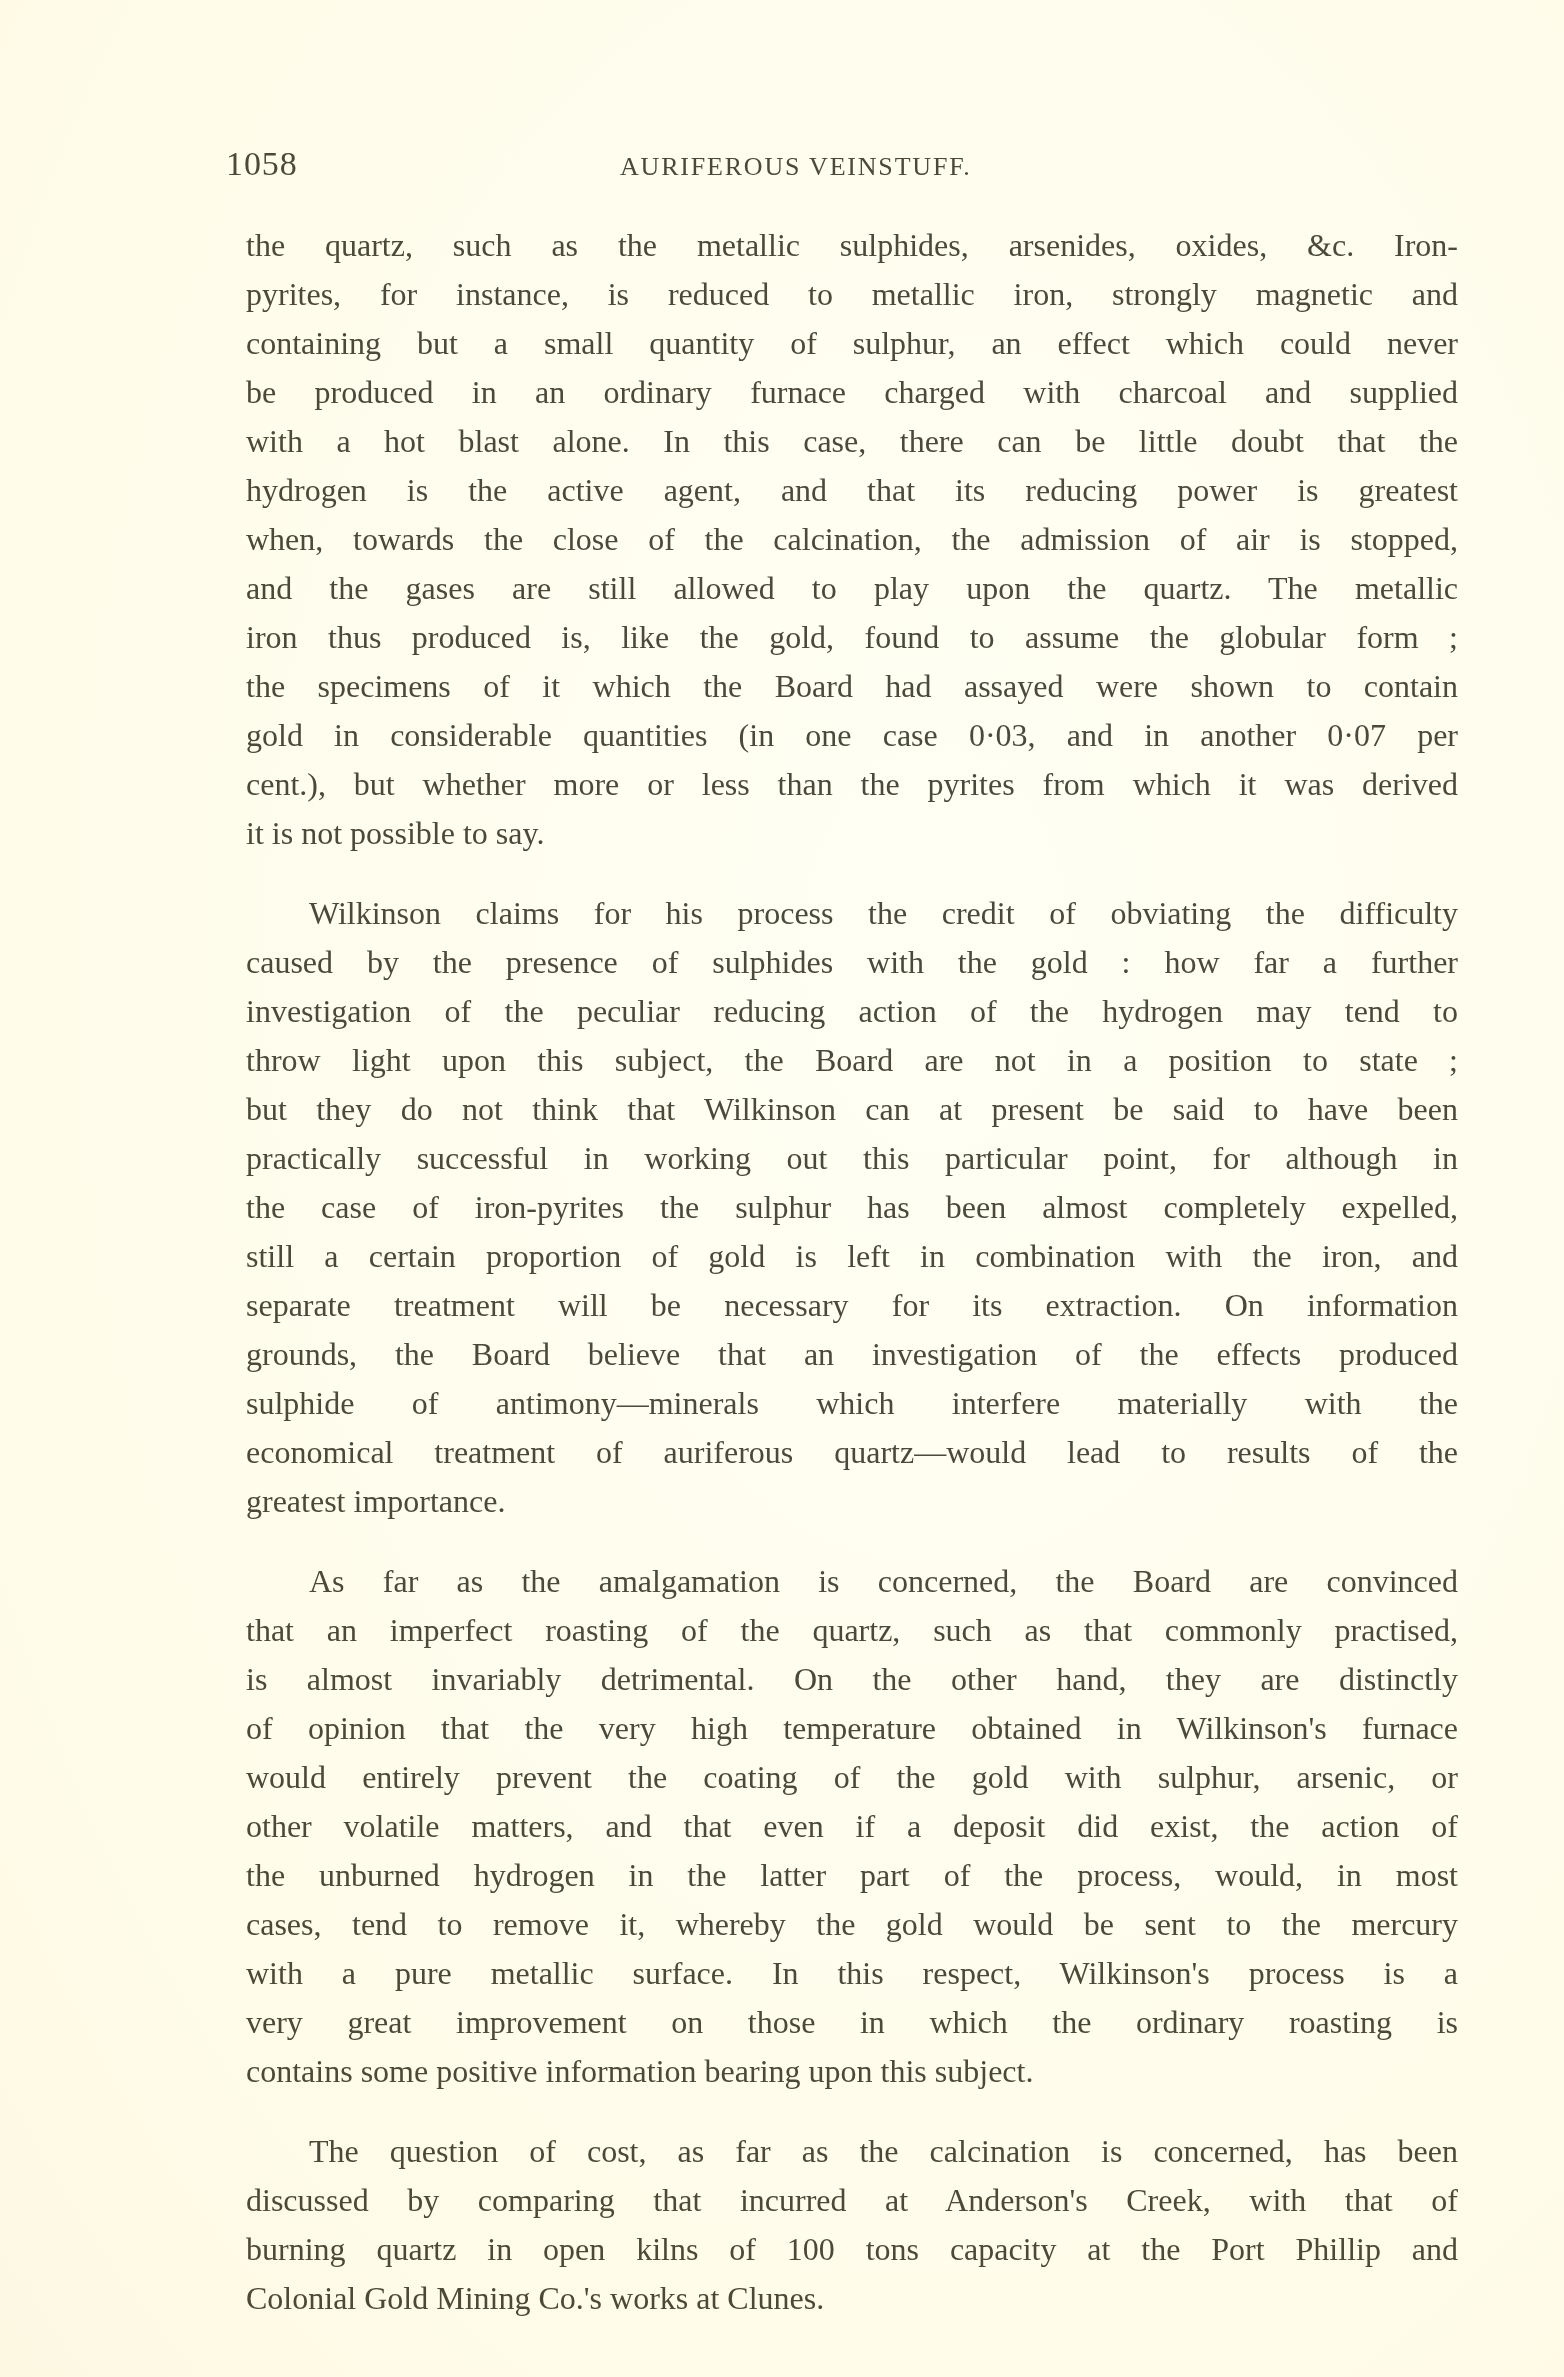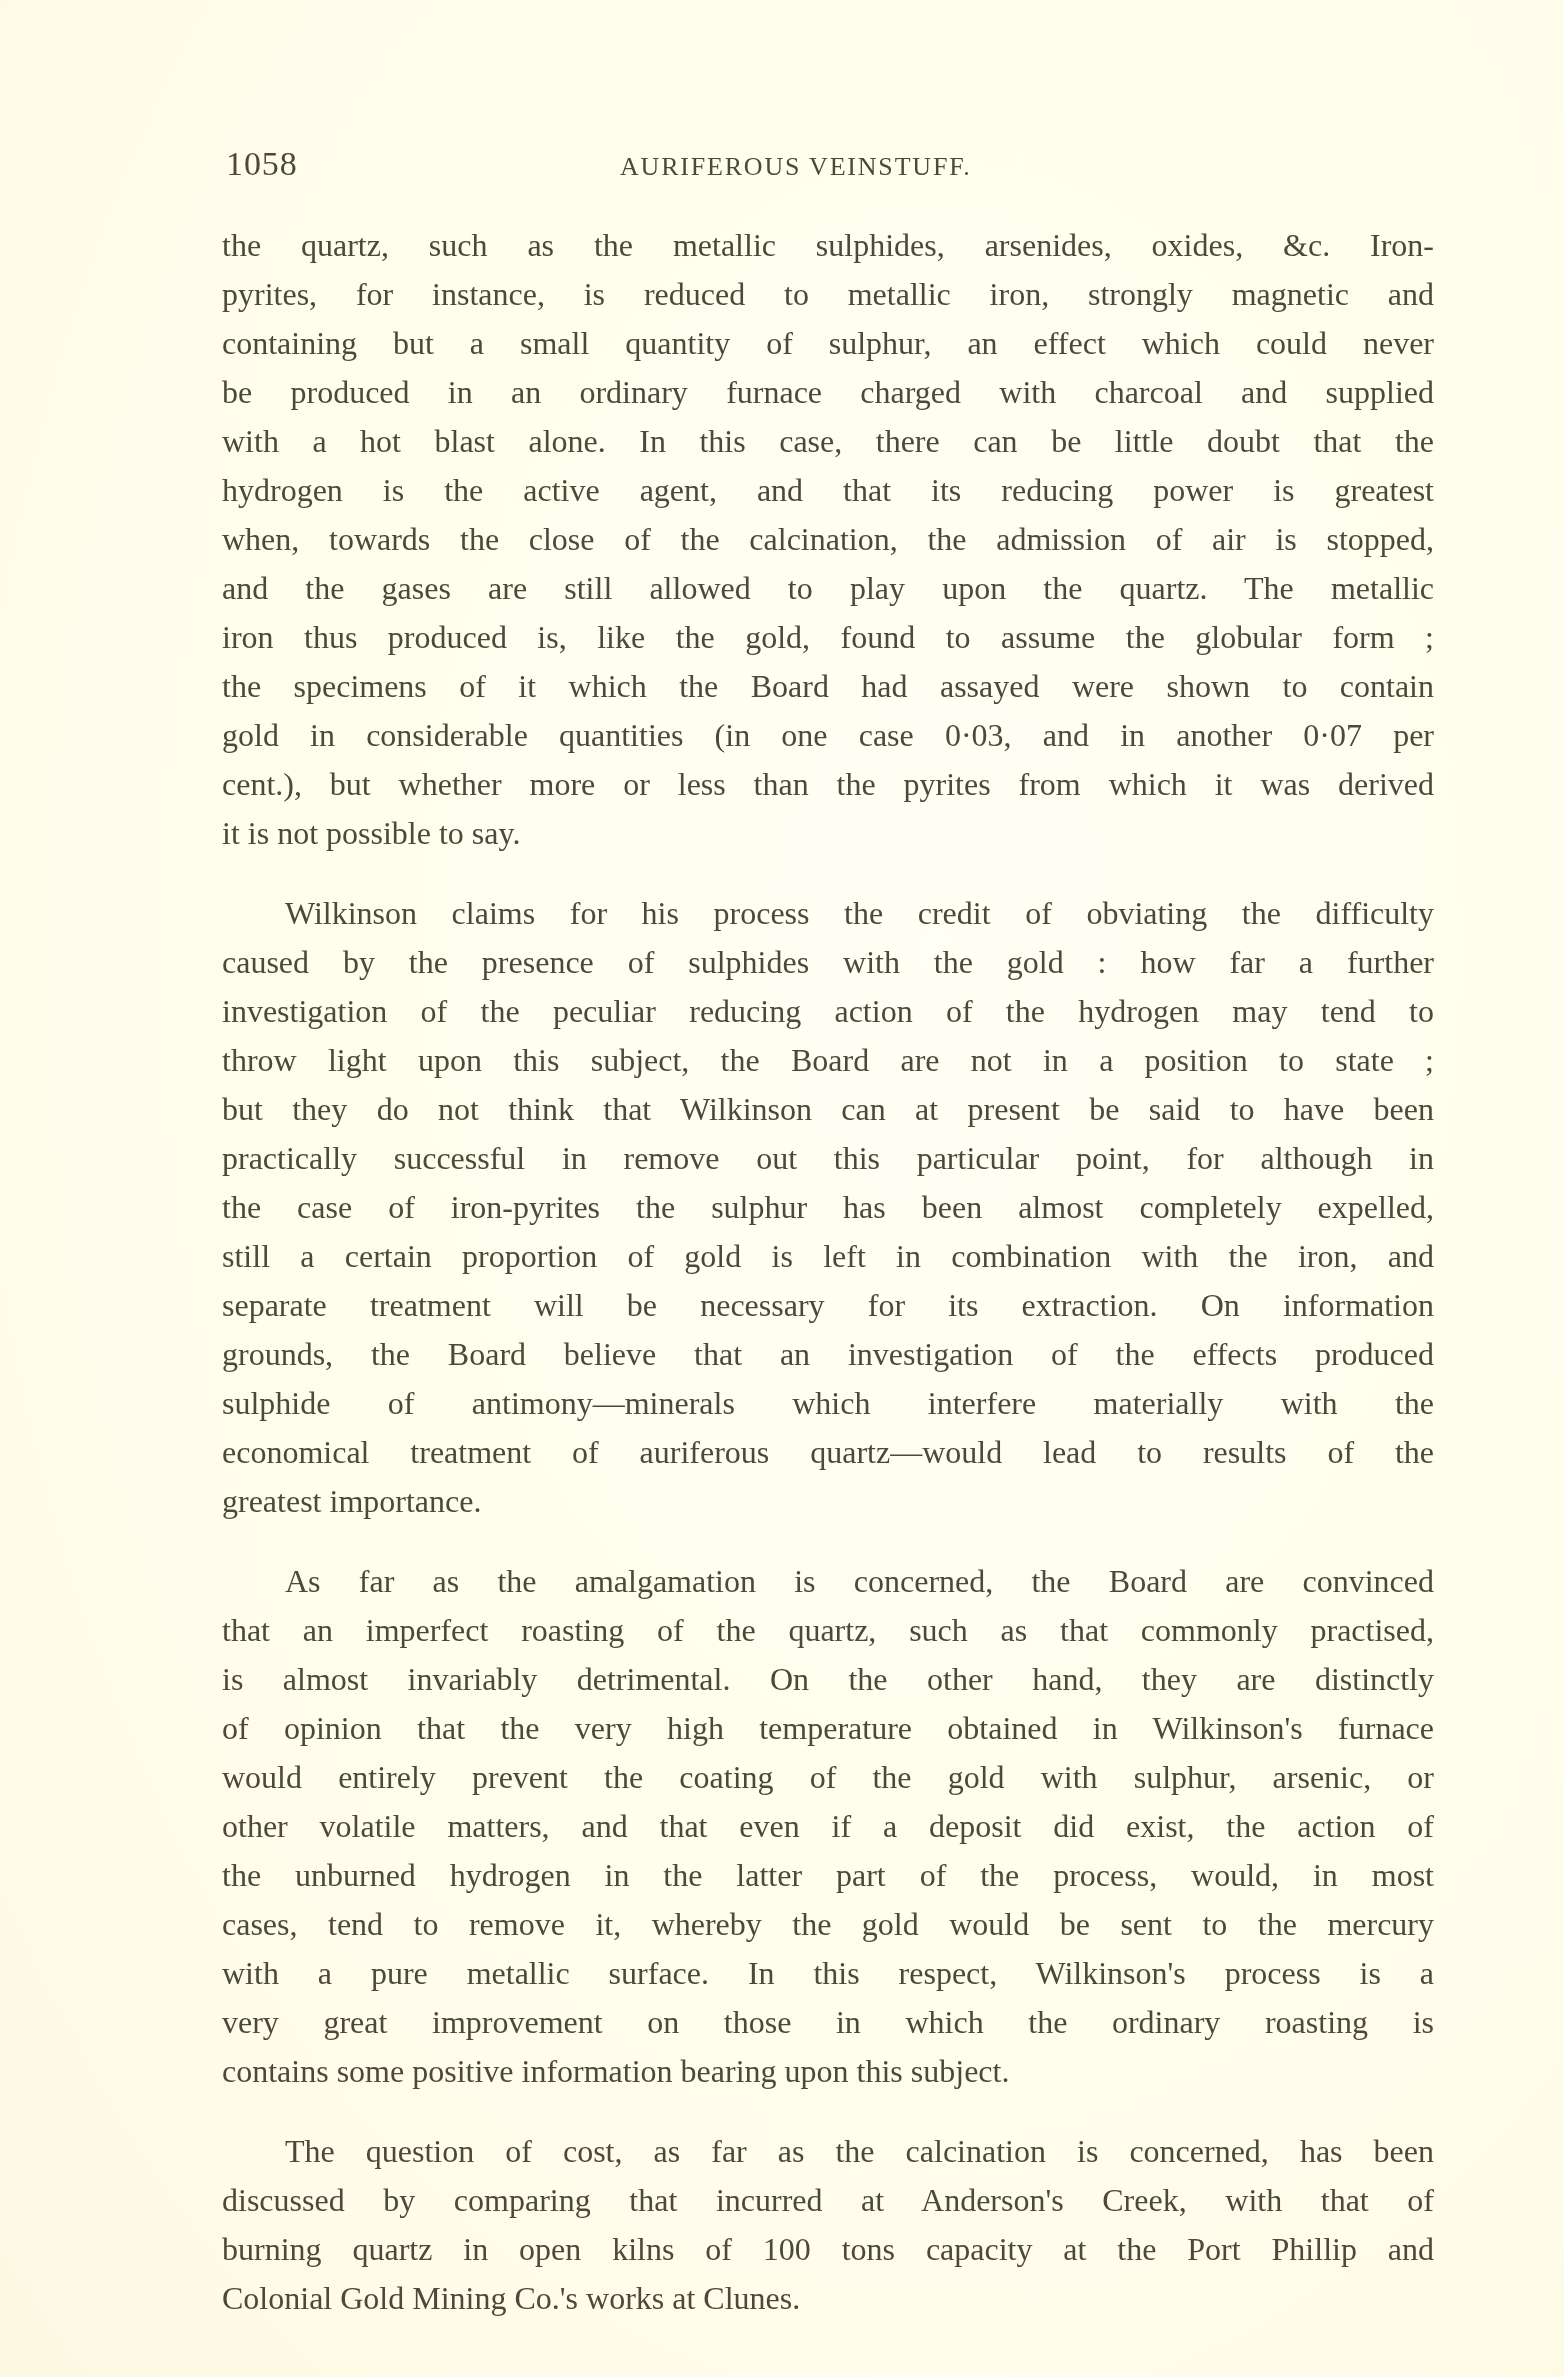--- a/index.html
+++ b/index.html
@@ -20,21 +20,21 @@
   }
   .page-number {
     position: absolute; left: 0; top: 0;
     font-size: 34px; letter-spacing: 0.9px;
   }
   .running-title {
     position: absolute; left: 394px; top: 7.2px;
     font-size: 26px; letter-spacing: 1.8px;
   }
   .body-text {
-    position: absolute; top: 221px; left: 222px; width: 1212px;
+    position: absolute; top: 221px; left: 246px; width: 1212px;
     font-size: 32px;
   }
   .line {
     height: 49px; line-height: 49px;
     white-space: nowrap;
     text-align: justify;
     text-align-last: justify;
     overflow: hidden;
   }
   .line.last { text-align-last: left; }
@@ -66,21 +66,21 @@
     <div class="line">cent.), but whether more or less than the pyrites from which it was derived</div>
     <div class="line last">it is not possible to say.</div>
   </div>
 
   <div>
     <div class="line indent">Wilkinson claims for his process the credit of obviating the difficulty</div>
     <div class="line">caused by the presence of sulphides with the gold : how far a further</div>
     <div class="line">investigation of the peculiar reducing action of the hydrogen may tend to</div>
     <div class="line">throw light upon this subject, the Board are not in a position to state ;</div>
     <div class="line">but they do not think that Wilkinson can at present be said to have been</div>
-    <div class="line">practically successful in remove out this particular point, for although in</div>
+    <div class="line">practically successful in working out this particular point, for although in</div>
     <div class="line">the case of iron-pyrites the sulphur has been almost completely expelled,</div>
     <div class="line">still a certain proportion of gold is left in combination with the iron, and</div>
     <div class="line">separate treatment will be necessary for its extraction.  On information</div>
     <div class="line">grounds, the Board believe that an investigation of the effects produced</div>
     <div class="line">sulphide of antimony—minerals which interfere materially with the</div>
     <div class="line">economical treatment of auriferous quartz—would lead to results of the</div>
     <div class="line last">greatest importance.</div>
   </div>
 
   <div>

